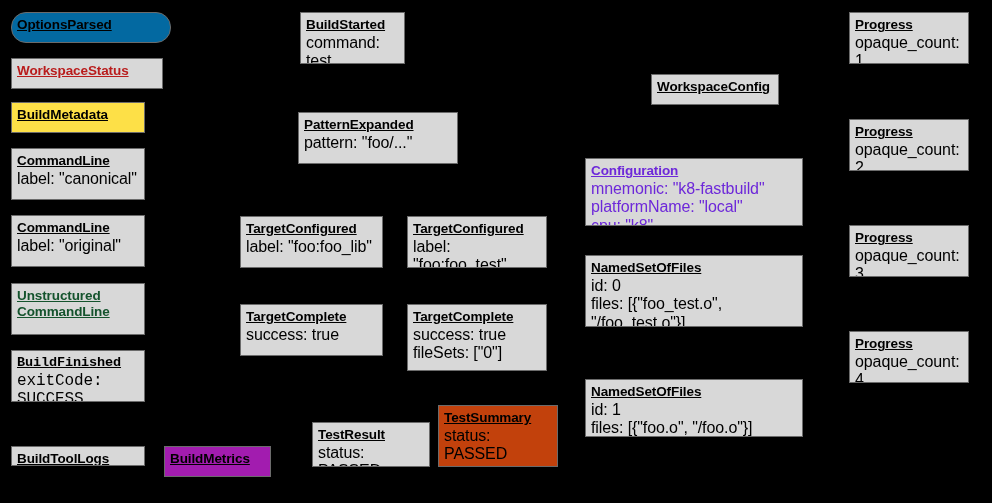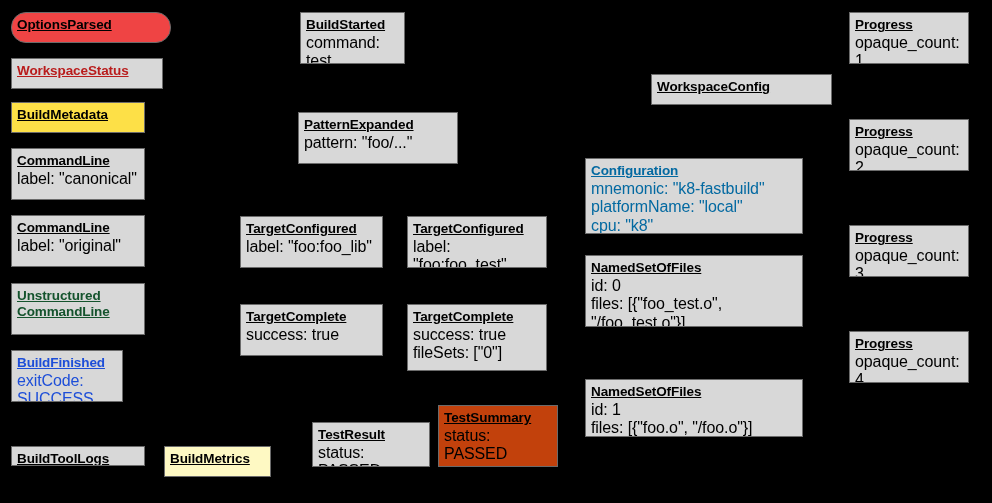--- a/index.html
+++ b/index.html
@@ -41,49 +41,49 @@
     font-weight: normal;
     white-space: pre-line;
     letter-spacing: -0.1px;
   }
   .node-fields:empty { display: none; }
 </style>
 </head>
 <body>
 
 <div id="canvas" style="background: rgb(0, 0, 0);">
-    <div class="node" style="left: 11px; top: 12px; width: 160px; height: 31px; background: #ef4444; border-color: rgb(107, 107, 107); color: rgb(0, 0, 0); border-radius: 15px;">
+    <div class="node" style="left: 11px; top: 12px; width: 160px; height: 31px; background: #0369a1; border-color: rgb(107, 107, 107); color: rgb(0, 0, 0); border-radius: 15px;">
       <span class="node-title">OptionsParsed</span>
     </div>
     <div class="node" style="left: 11px; top: 58px; width: 152px; height: 31px; background: rgb(216, 216, 216); border-color: rgb(107, 107, 107); color: #b91c1c;">
       <span class="node-title">WorkspaceStatus</span>
     </div>
     <div class="node" style="left: 11px; top: 102px; width: 134px; height: 31px; background: #fde047; border-color: rgb(107, 107, 107); color: rgb(0, 0, 0);">
       <span class="node-title">BuildMetadata</span>
     </div>
     <div class="node" style="left: 11px; top: 148px; width: 134px; height: 52px; background: rgb(216, 216, 216); border-color: rgb(107, 107, 107); color: rgb(0, 0, 0);">
       <span class="node-title">CommandLine</span>
       <span class="node-fields">label: "canonical"</span>
     </div>
     <div class="node" style="left: 11px; top: 215px; width: 134px; height: 52px; background: rgb(216, 216, 216); border-color: rgb(107, 107, 107); color: rgb(0, 0, 0);">
       <span class="node-title">CommandLine</span>
       <span class="node-fields">label: "original"</span>
     </div>
     <div class="node" style="left: 11px; top: 283px; width: 134px; height: 52px; background: rgb(216, 216, 216); border-color: rgb(107, 107, 107); color: #14532d;">
       <span class="node-title">Unstructured
 CommandLine</span>
     </div>
-    <div class="node" style="left: 11px; top: 350px; width: 112px; height: 52px; background: rgb(216, 216, 216); border-color: rgb(107, 107, 107); color: #1d4ed8;">
+    <div class="node" style="left: 11px; top: 350px; width: 134px; height: 52px; background: rgb(216, 216, 216); border-color: rgb(107, 107, 107); color: #000000; font-family: Liberation Mono, monospace;">
       <span class="node-title">BuildFinished</span>
       <span class="node-fields">exitCode: SUCCESS</span>
     </div>
     <div class="node" style="left: 11px; top: 446px; width: 134px; height: 20px; background: rgb(216, 216, 216); border-color: rgb(107, 107, 107); color: rgb(0, 0, 0);">
       <span class="node-title">BuildToolLogs</span>
     </div>
-    <div class="node" style="left: 164px; top: 446px; width: 107px; height: 31px; background: #fef9c3; border-color: rgb(107, 107, 107); color: rgb(0, 0, 0);">
+    <div class="node" style="left: 164px; top: 446px; width: 107px; height: 31px; background: #a21caf; border-color: rgb(107, 107, 107); color: rgb(0, 0, 0);">
       <span class="node-title">BuildMetrics</span>
     </div>
     <div class="node" style="left: 300px; top: 12px; width: 105px; height: 52px; background: rgb(216, 216, 216); border-color: rgb(107, 107, 107); color: rgb(0, 0, 0);">
       <span class="node-title">BuildStarted</span>
       <span class="node-fields">command: test</span>
     </div>
     <div class="node" style="left: 298px; top: 112px; width: 160px; height: 52px; background: rgb(216, 216, 216); border-color: rgb(107, 107, 107); color: rgb(0, 0, 0);">
       <span class="node-title">PatternExpanded</span>
       <span class="node-fields">pattern: "foo/..."</span>
     </div>
@@ -106,24 +106,24 @@
     </div>
     <div class="node" style="left: 312px; top: 422px; width: 118px; height: 45px; background: rgb(216, 216, 216); border-color: rgb(107, 107, 107); color: rgb(0, 0, 0);">
       <span class="node-title">TestResult</span>
       <span class="node-fields">status: PASSED</span>
     </div>
     <div class="node" style="left: 438px; top: 405px; width: 120px; height: 62px; background: #c2410c; border-color: rgb(107, 107, 107); color: rgb(0, 0, 0);">
       <span class="node-title">TestSummary</span>
       <span class="node-fields">status: PASSED
 runs: 1</span>
     </div>
-    <div class="node" style="left: 651px; top: 74px; width: 181px; height: 31px; background: rgb(216, 216, 216); border-color: rgb(107, 107, 107); color: rgb(0, 0, 0);">
+    <div class="node" style="left: 651px; top: 74px; width: 128px; height: 31px; background: rgb(216, 216, 216); border-color: rgb(107, 107, 107); color: rgb(0, 0, 0);">
       <span class="node-title">WorkspaceConfig</span>
     </div>
-    <div class="node" style="left: 585px; top: 158px; width: 218px; height: 76px; background: rgb(216, 216, 216); border-color: rgb(107, 107, 107); color: #0369a1;">
+    <div class="node" style="left: 585px; top: 158px; width: 218px; height: 68px; background: rgb(216, 216, 216); border-color: rgb(107, 107, 107); color: #6d28d9;">
       <span class="node-title">Configuration</span>
       <span class="node-fields">mnemonic: "k8-fastbuild"
 platformName: "local"
 cpu: "k8"</span>
     </div>
     <div class="node" style="left: 585px; top: 255px; width: 218px; height: 72px; background: rgb(216, 216, 216); border-color: rgb(107, 107, 107); color: rgb(0, 0, 0);">
       <span class="node-title">NamedSetOfFiles</span>
       <span class="node-fields">id: 0
 files: [{"foo_test.o", "/foo_test.o"}]
 fileSets: ["1"]</span>

